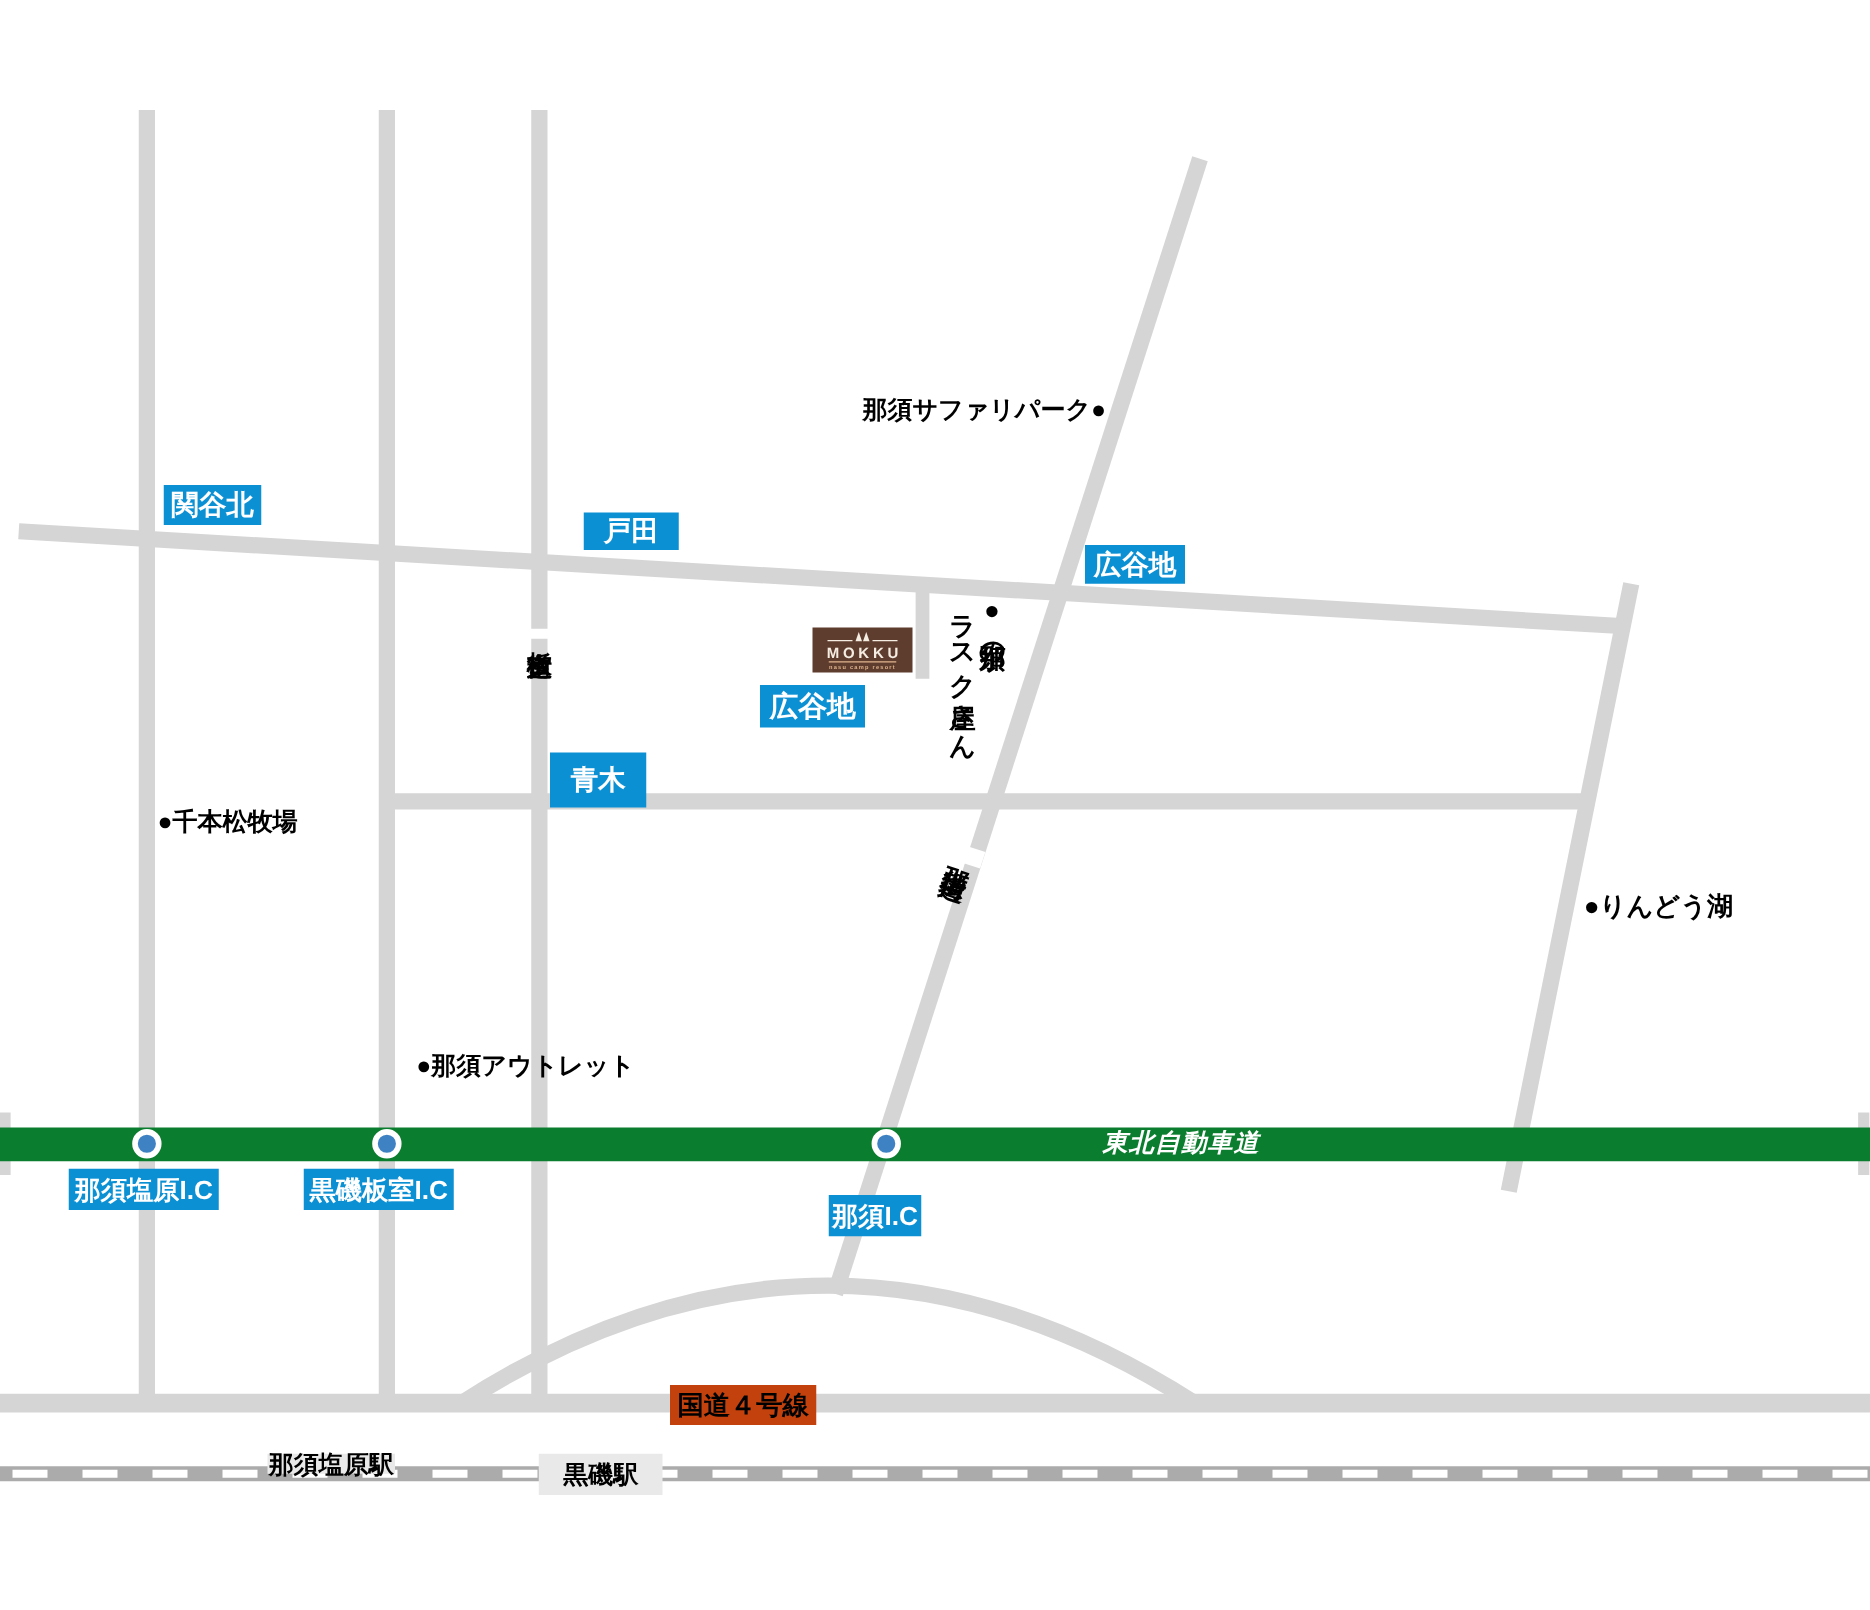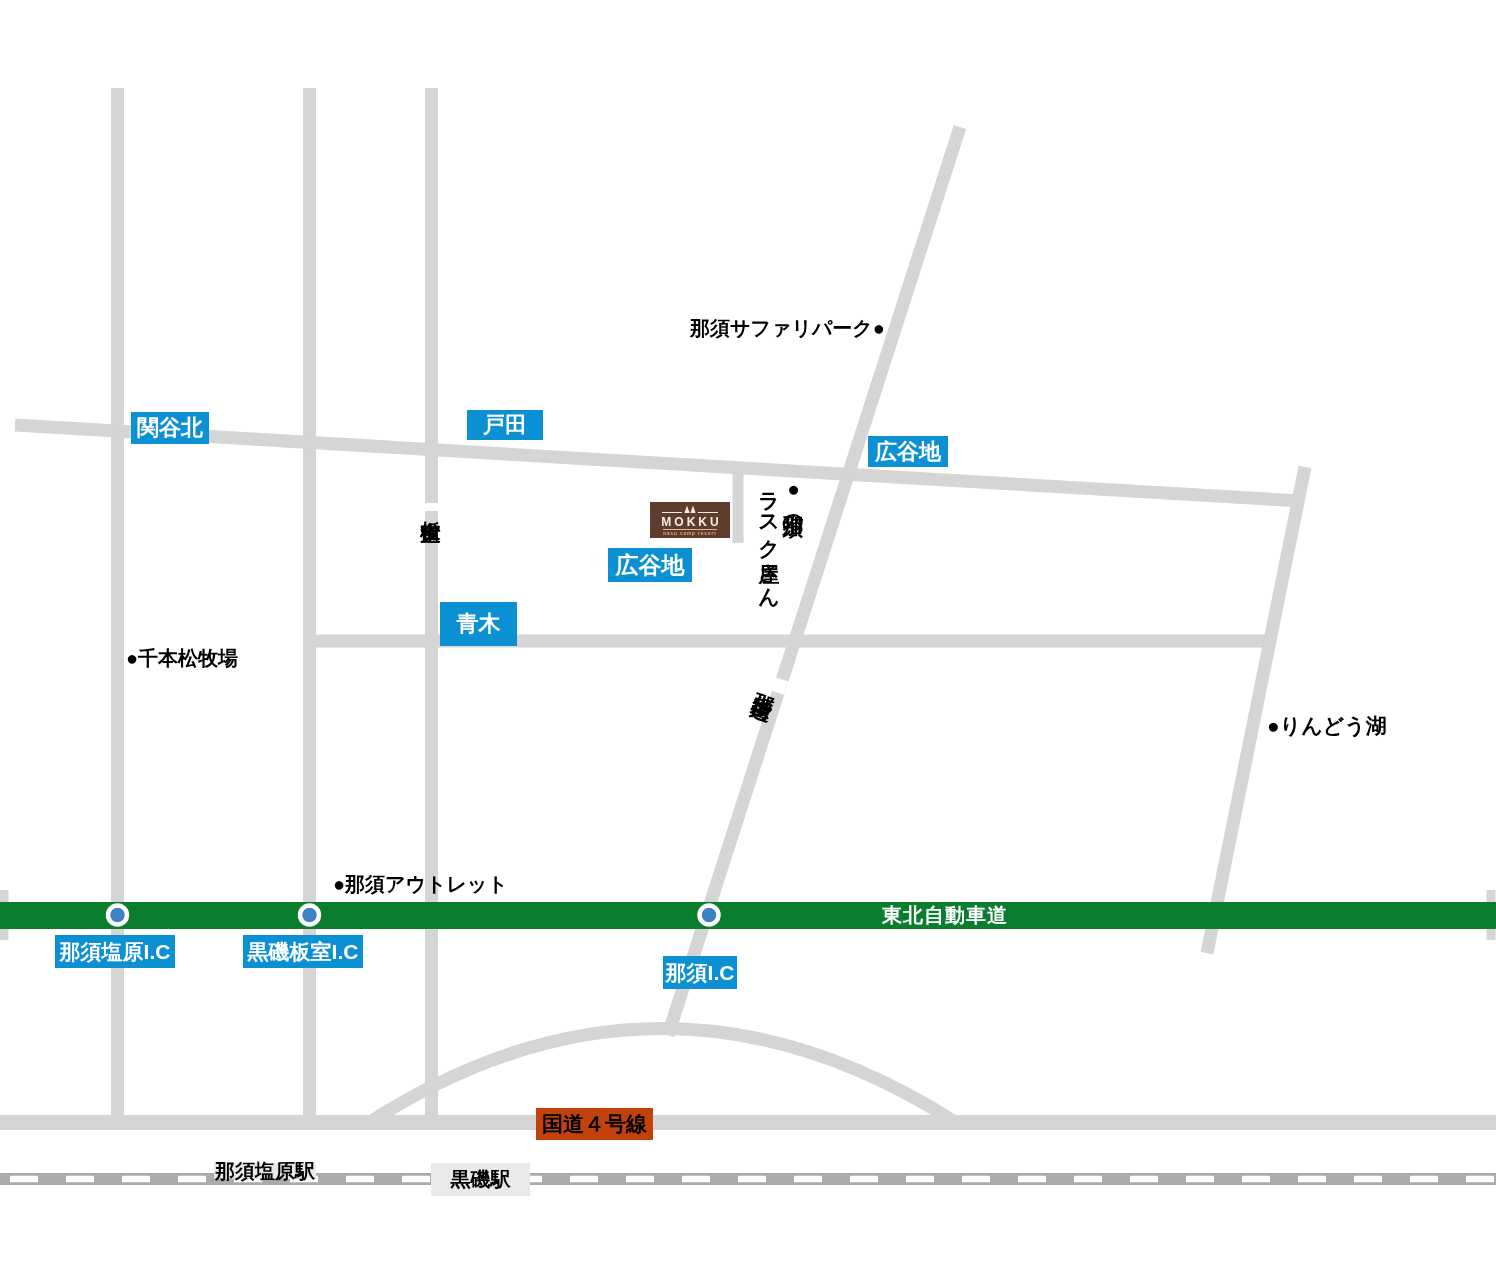--- a/index.html
+++ b/index.html
@@ -30,21 +30,21 @@
     position:absolute;background:var(--label_blue);color:#ffffff;
     font-weight:700;display:flex;align-items:center;justify-content:center;
     white-space:nowrap;
   }
   .lm{
     position:absolute;color:var(--ink);font-weight:700;font-size:20px;
     white-space:nowrap;line-height:24px;
   }
   .exp-text{
     position:absolute;color:#ffffff;font-weight:700;font-size:20px;
-    letter-spacing:1px;white-space:nowrap;
+    letter-spacing:1px;white-space:nowrap;font-style:italic;
   }
   .route4{
     position:absolute;background:#c2410c;color:var(--ink);font-weight:700;
     font-size:21px;padding:2px 6px;white-space:nowrap;
   }
   .station{
     position:absolute;background:var(--station_bg);color:var(--ink);
     font-weight:700;font-size:20px;display:flex;align-items:center;justify-content:center;
     white-space:nowrap;
   }
@@ -99,40 +99,40 @@
     <rect class="exp-rect" x="0" y="902" width="1496" height="27"></rect>
 
     <circle class="ic-dot" cx="117.5" cy="915" r="9.5" stroke-width="4.5"></circle>
     <circle class="ic-dot" cx="309.5" cy="915" r="9.5" stroke-width="4.5"></circle>
     <circle class="ic-dot" cx="709" cy="915" r="9.5" stroke-width="4.5"></circle>
 
     <line class="rail-base" x1="0" y1="1179" x2="1496" y2="1179" stroke-width="12"></line>
     <line class="rail-dash" x1="10" y1="1179" x2="1496" y2="1179" stroke-width="6.5" stroke-dasharray="28 28"></line>
   </svg>
 
-  <div class="blabel" style="left:131px;top:388px;width:78px;height:32px;font-size:22px;margin-top:24px;">関谷北</div>
+  <div class="blabel" style="left:131px;top:388px;width:78px;height:32px;font-size:22px;">関谷北</div>
   <div class="blabel" style="left:467px;top:410px;width:76px;height:30px;font-size:22px;">戸田</div>
   <div class="blabel" style="left:868px;top:436px;width:80px;height:31px;font-size:22px;">広谷地</div>
   <div class="blabel" style="left:608px;top:548px;width:84px;height:34px;font-size:23px;">広谷地</div>
   <div class="blabel" style="left:440px;top:602px;width:77px;height:44px;font-size:22px;">青木</div>
 
   <div class="blabel" style="left:55px;top:935px;width:120px;height:33px;font-size:21px;">那須塩原I.C</div>
   <div class="blabel" style="left:243px;top:935px;width:120px;height:33px;font-size:21px;">黒磯板室I.C</div>
   <div class="blabel" style="left:663px;top:956px;width:74px;height:33px;font-size:21px;">那須I.C</div>
 
   <div class="exp-text" style="left:882px;top:902px;height:27px;line-height:27px;">東北自動車道</div>
 
   <div class="route4" style="left:536px;top:1108px;">国道４号線</div>
 
   <div class="station" style="left:214px;top:1163px;width:102px;height:16px;">那須塩原駅</div>
   <div class="station" style="left:431px;top:1163px;width:99px;height:33px;">黒磯駅</div>
 
   <div class="lm" style="left:690px;top:316px;">那須サファリパーク●</div>
   <div class="lm" style="left:126px;top:646px;">●千本松牧場</div>
-  <div class="lm" style="left:333px;top:841px;margin-top:31px;">●那須アウトレット</div>
+  <div class="lm" style="left:333px;top:841px;">●那須アウトレット</div>
   <div class="lm" style="left:1267px;top:714px;font-size:21px;">●りんどう湖</div>
 
   <div class="vtext vbg" style="left:415px;top:503px;font-size:20px;letter-spacing:1px;padding:2px 3px;">板室街道</div>
 
   <div class="vtext vbg" style="left:753px;top:676px;font-size:21px;letter-spacing:2px;padding:3px 3px;transform:rotate(17.8deg);transform-origin:center center;">那須街道</div>
 
   <div class="vtext" id="rusk-label" style="left:757px;top:477px;font-size:21px;">
     <div>●那須の</div>
     <div>ラスク屋さん</div>
   </div>

